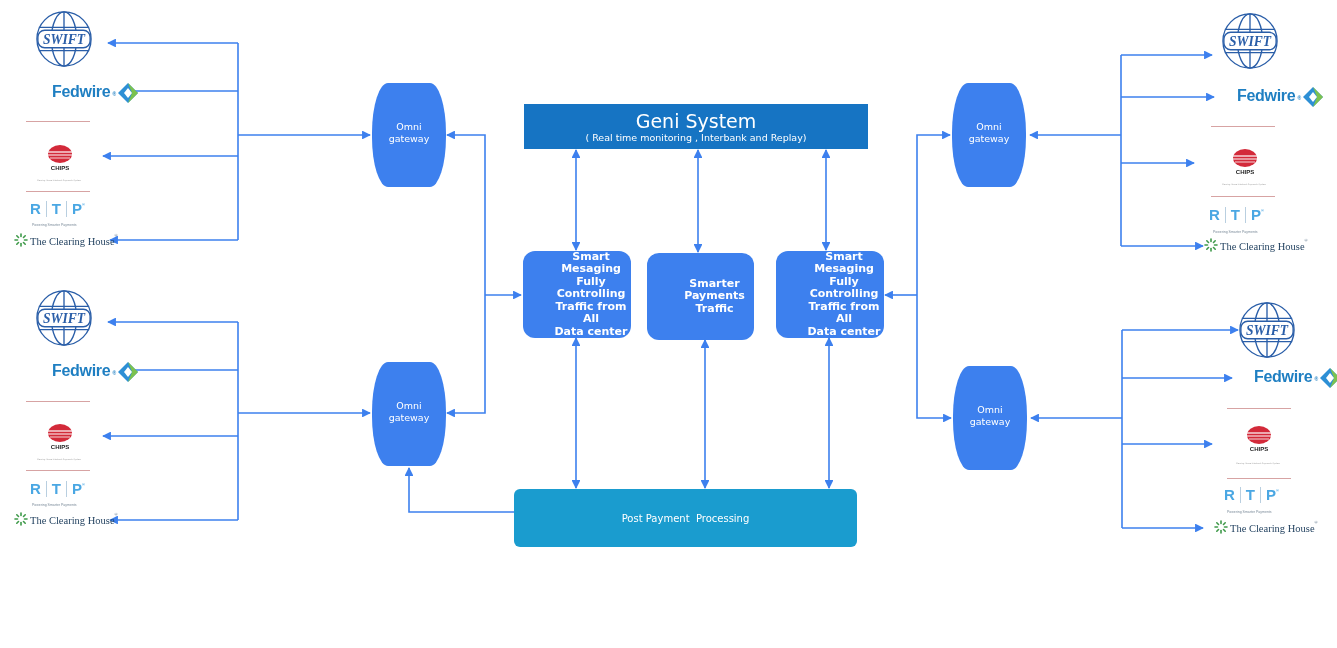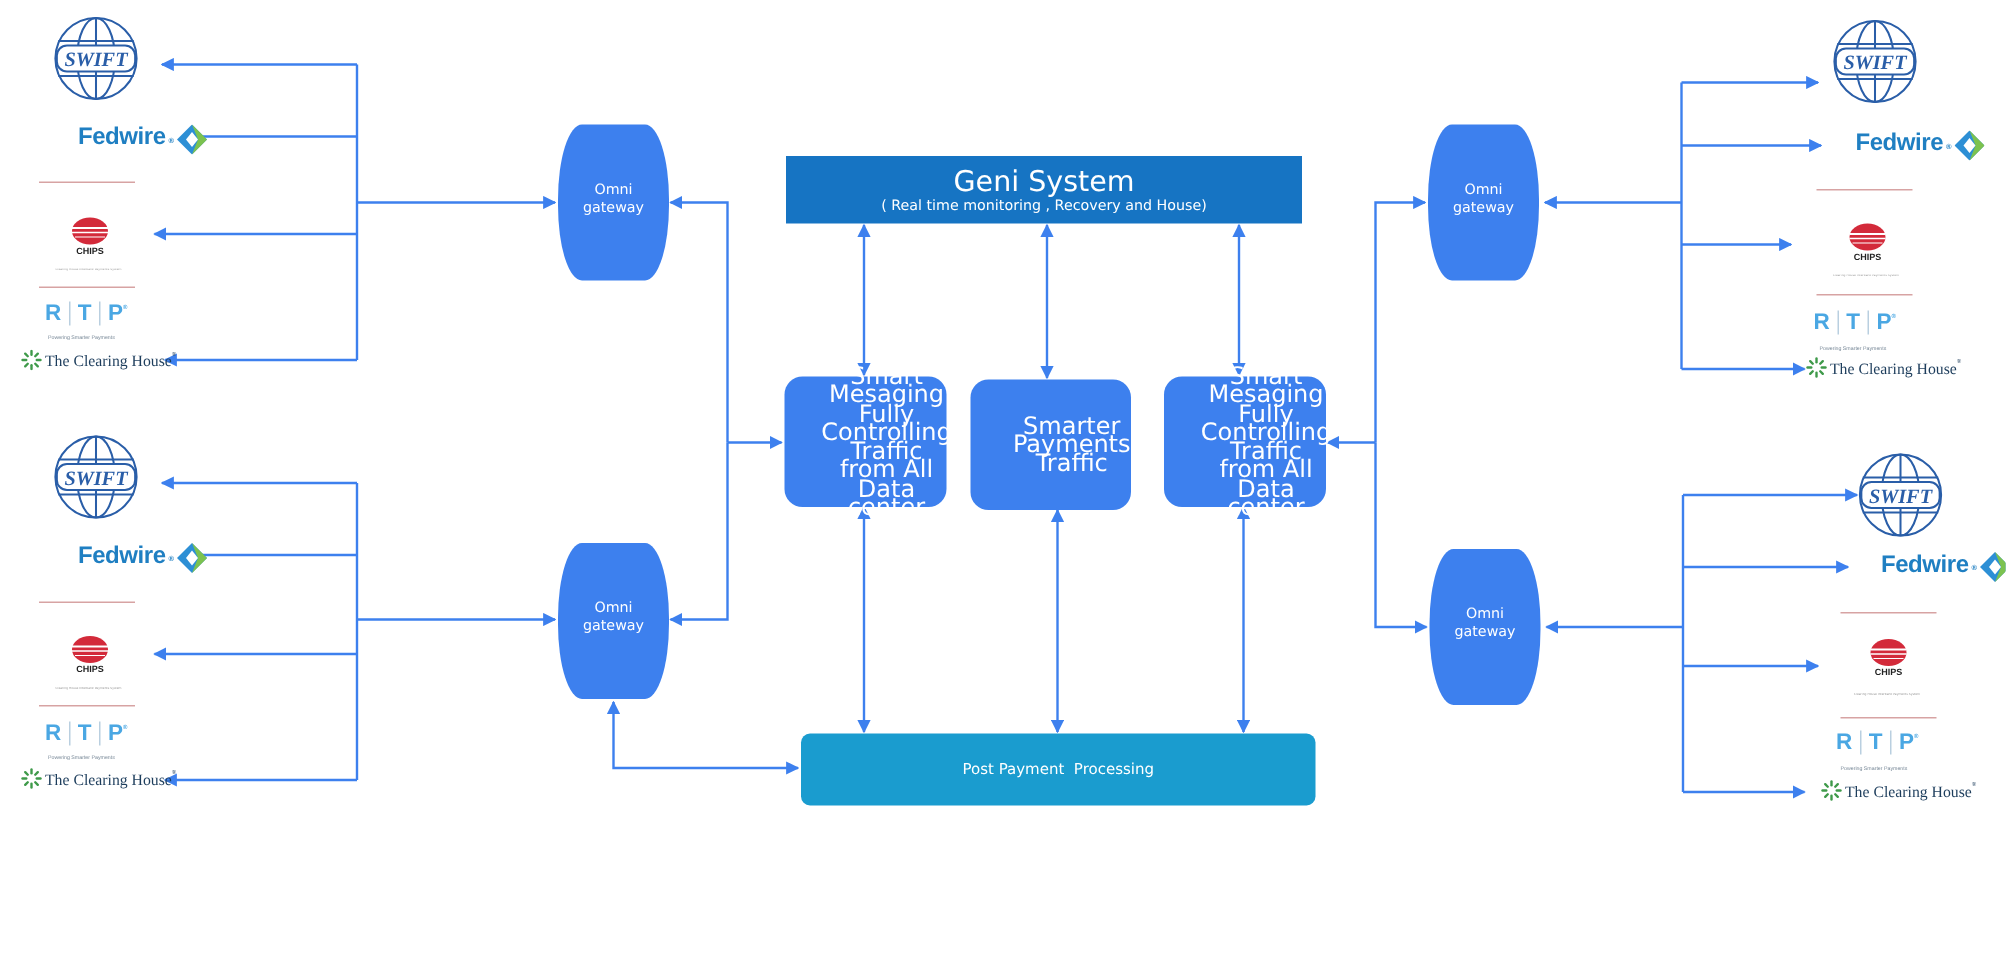--- a/index.html
+++ b/index.html
@@ -3,25 +3,25 @@
 <meta charset="utf-8">
 <style>
   html, body { margin:0; padding:0; background:#ffffff; }
   body { width:1337px; height:648px; position:relative; overflow:hidden;
          font-family:"DejaVu Sans", sans-serif; }
   #wires { position:absolute; left:0; top:0; width:1337px; height:648px; }
   .node { position:absolute; color:#ffffff; display:flex; flex-direction:column;
           align-items:center; justify-content:center; text-align:center; box-sizing:border-box; }
   .gateway { width:74px; height:104px; background:#3d80ee; border-radius:16px / 50px;
              font-size:9.5px; line-height:12px; padding-bottom:4px; }
-  .proc { background:#3d80ee; border-radius:12px; font-size:16px; line-height:12.5px; font-weight:normal;padding-left:28px; }
+  .proc { background:#3d80ee; border-radius:12px; font-size:11px; line-height:12.5px; font-weight:bold;padding-left:28px; }
   .geni { left:524px; top:104px; width:344px; height:45px; background:#1674c3;justify-content:center; }
   .geni .t1 { font-size:19px; line-height:22px; }
   .geni .t2 { font-size:9.5px; line-height:12px; }
-  .post { left:534px; top:489px; width:343px; height:48px; background:#1a9ccf; border-radius:6px;
+  .post { left:514px; top:489px; width:343px; height:58px; background:#1a9ccf; border-radius:6px;
           font-size:10px; }
   
   .logo { position:absolute; }
   .swift-logo { width:58px; height:58px; }
   .fed { font-family:"Liberation Sans", sans-serif; font-weight:bold; color:#1f7fc2; font-size:16px;
          letter-spacing:-0.3px; display:flex; align-items:flex-start; gap:2px;margin-left:16px; }
   .fed .reg { font-size:5px; margin-top:8px; color:#1f7fc2; }
   .sep { position:absolute; width:64px; height:1px; background:#d7a3a3; }
   .chips { width:42px; height:42px; display:flex; flex-direction:column; align-items:center; justify-content:center; }
   .chips .word { font-family:"Liberation Sans", sans-serif; font-weight:bold; font-size:6px; color:#222; margin-top:1px; }
@@ -88,21 +88,21 @@
     <path d="M1122,418 L1031,418" marker-end="url(#ah)"></path>
     <path d="M1122,330 L1238,330" marker-end="url(#ah)"></path>
     <path d="M1122,378 L1232,378" marker-end="url(#ah)"></path>
     <path d="M1122,444 L1212,444" marker-end="url(#ah)"></path>
     <path d="M1122,528 L1203,528" marker-end="url(#ah)"></path>
   </g>
 </svg>
 
 <div class="node geni">
   <div class="t1">Geni System</div>
-  <div class="t2">( Real time monitoring , Recovery and House)</div>
+  <div class="t2">( Real time monitoring , Interbank and Replay)</div>
 </div>
 
 <div class="node gateway" style="left:372px;top:83px;">
   <span>Omni</span>
   <span>gateway</span>
 </div>
 <div class="node gateway" style="left:372px;top:362px;">
   <span>Omni</span>
   <span>gateway</span>
 </div>

